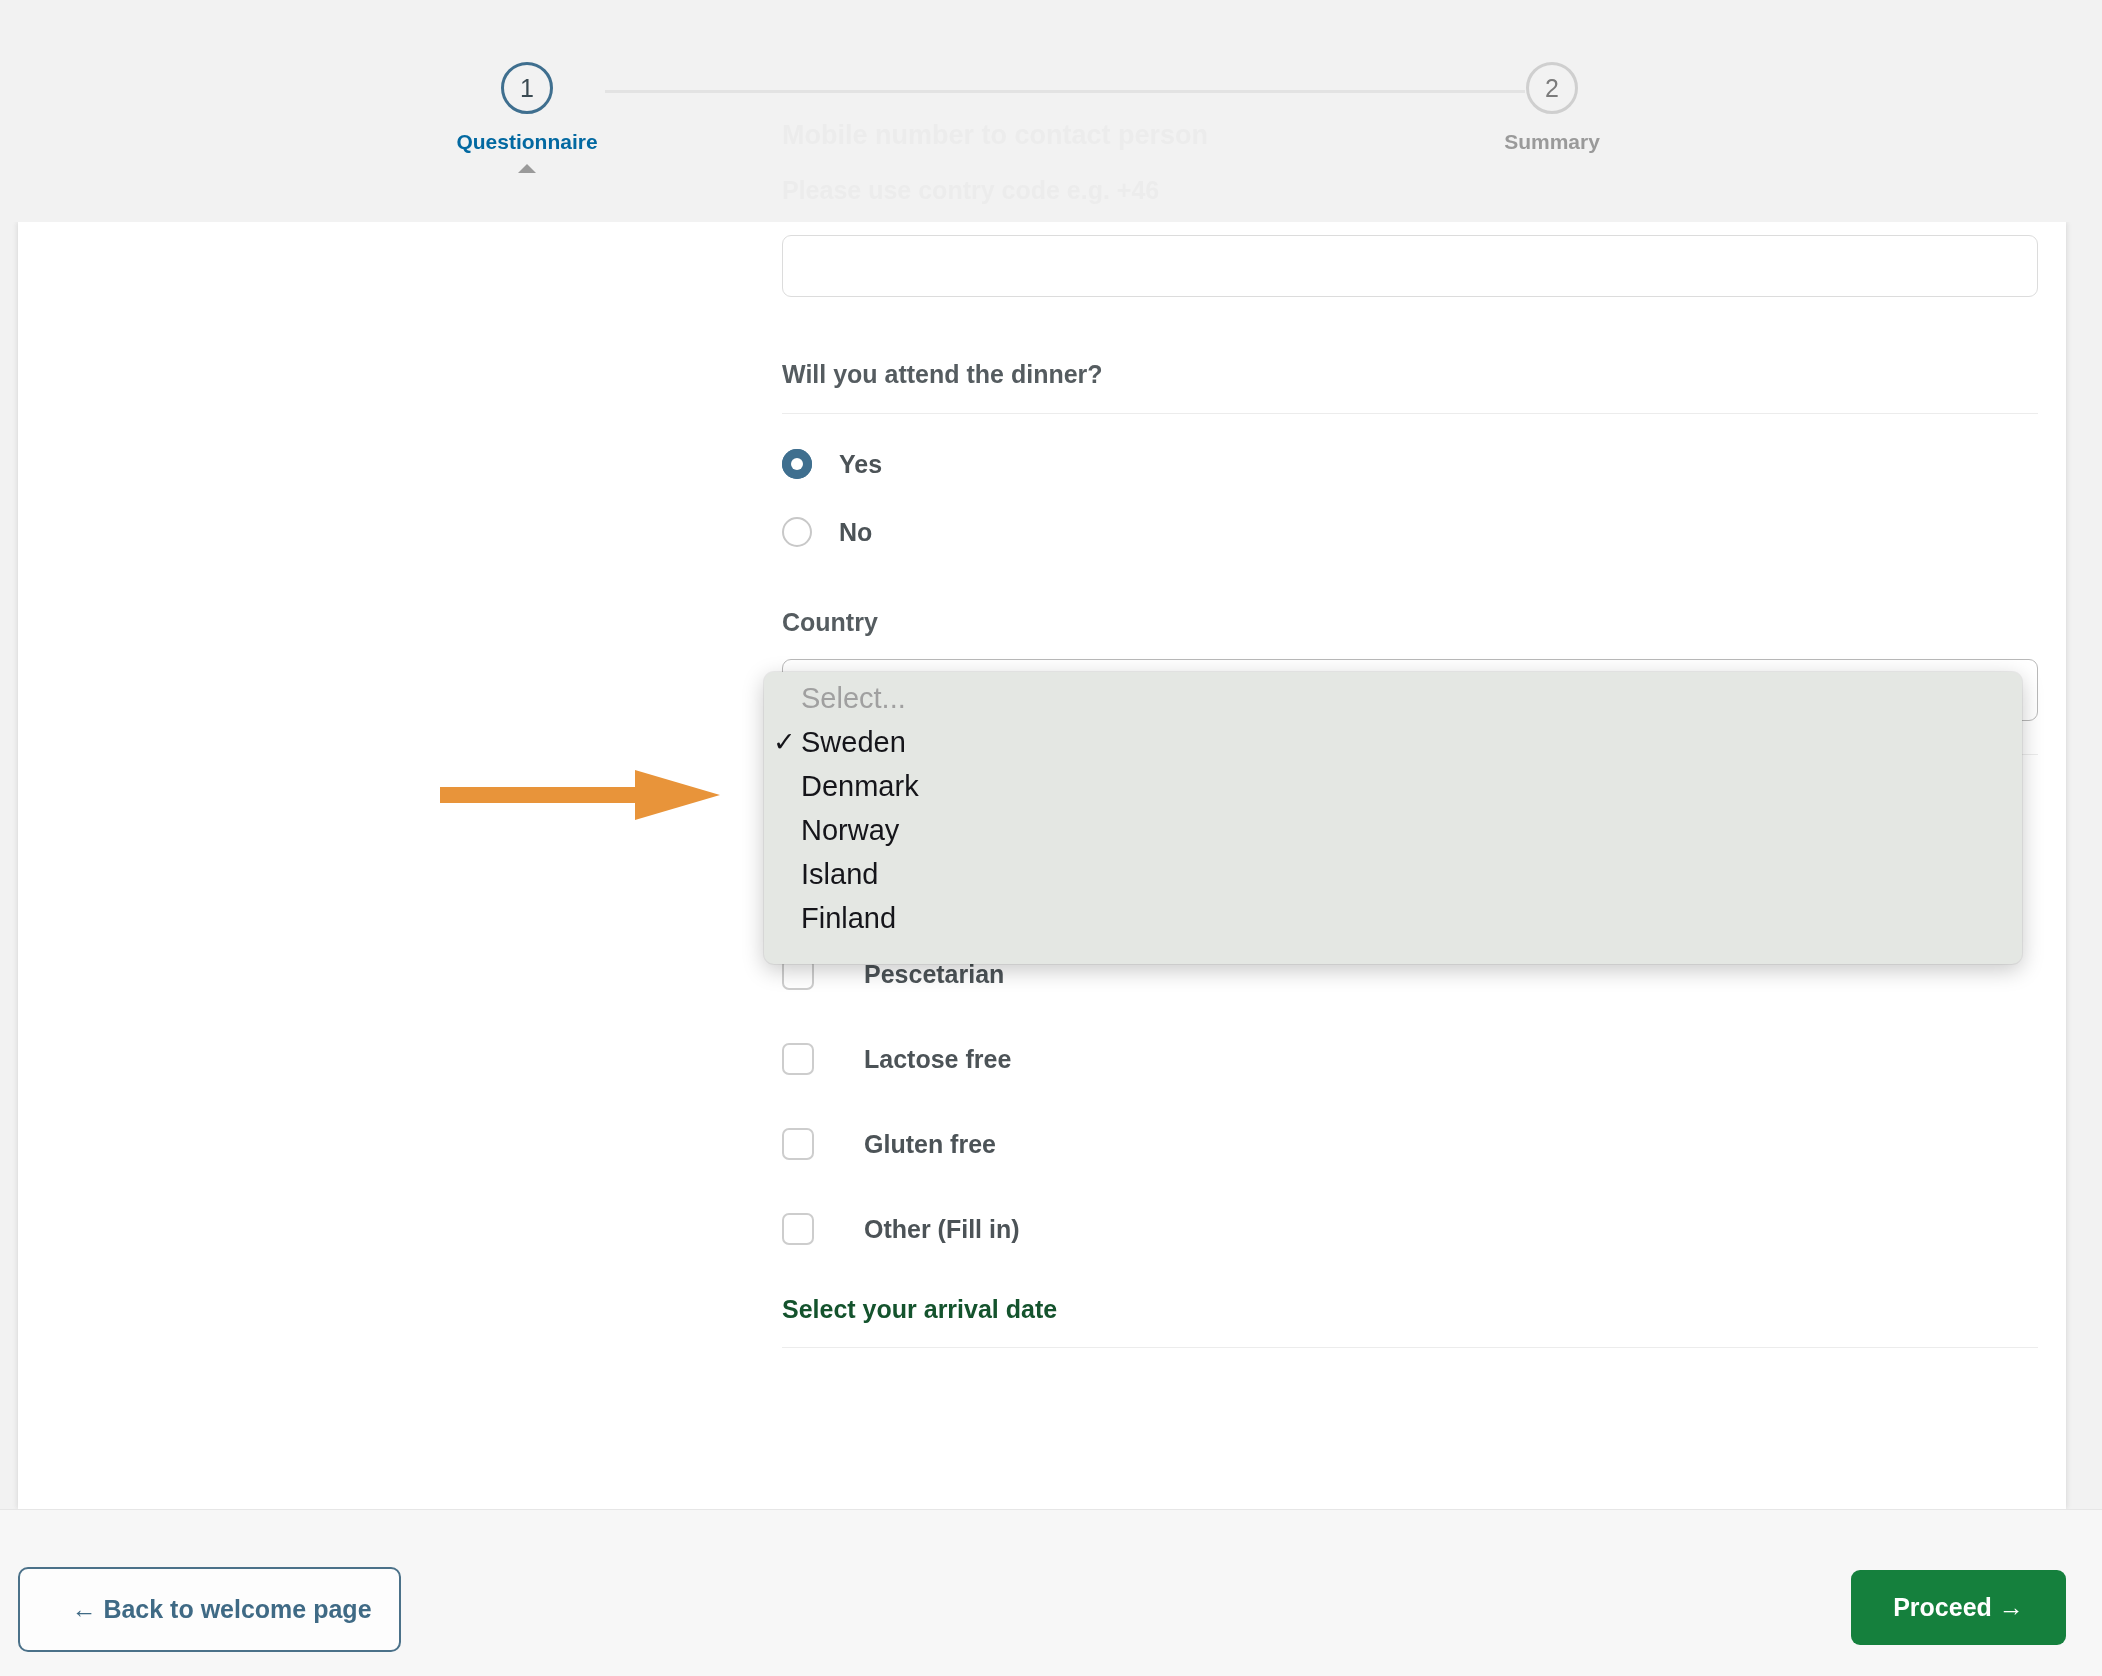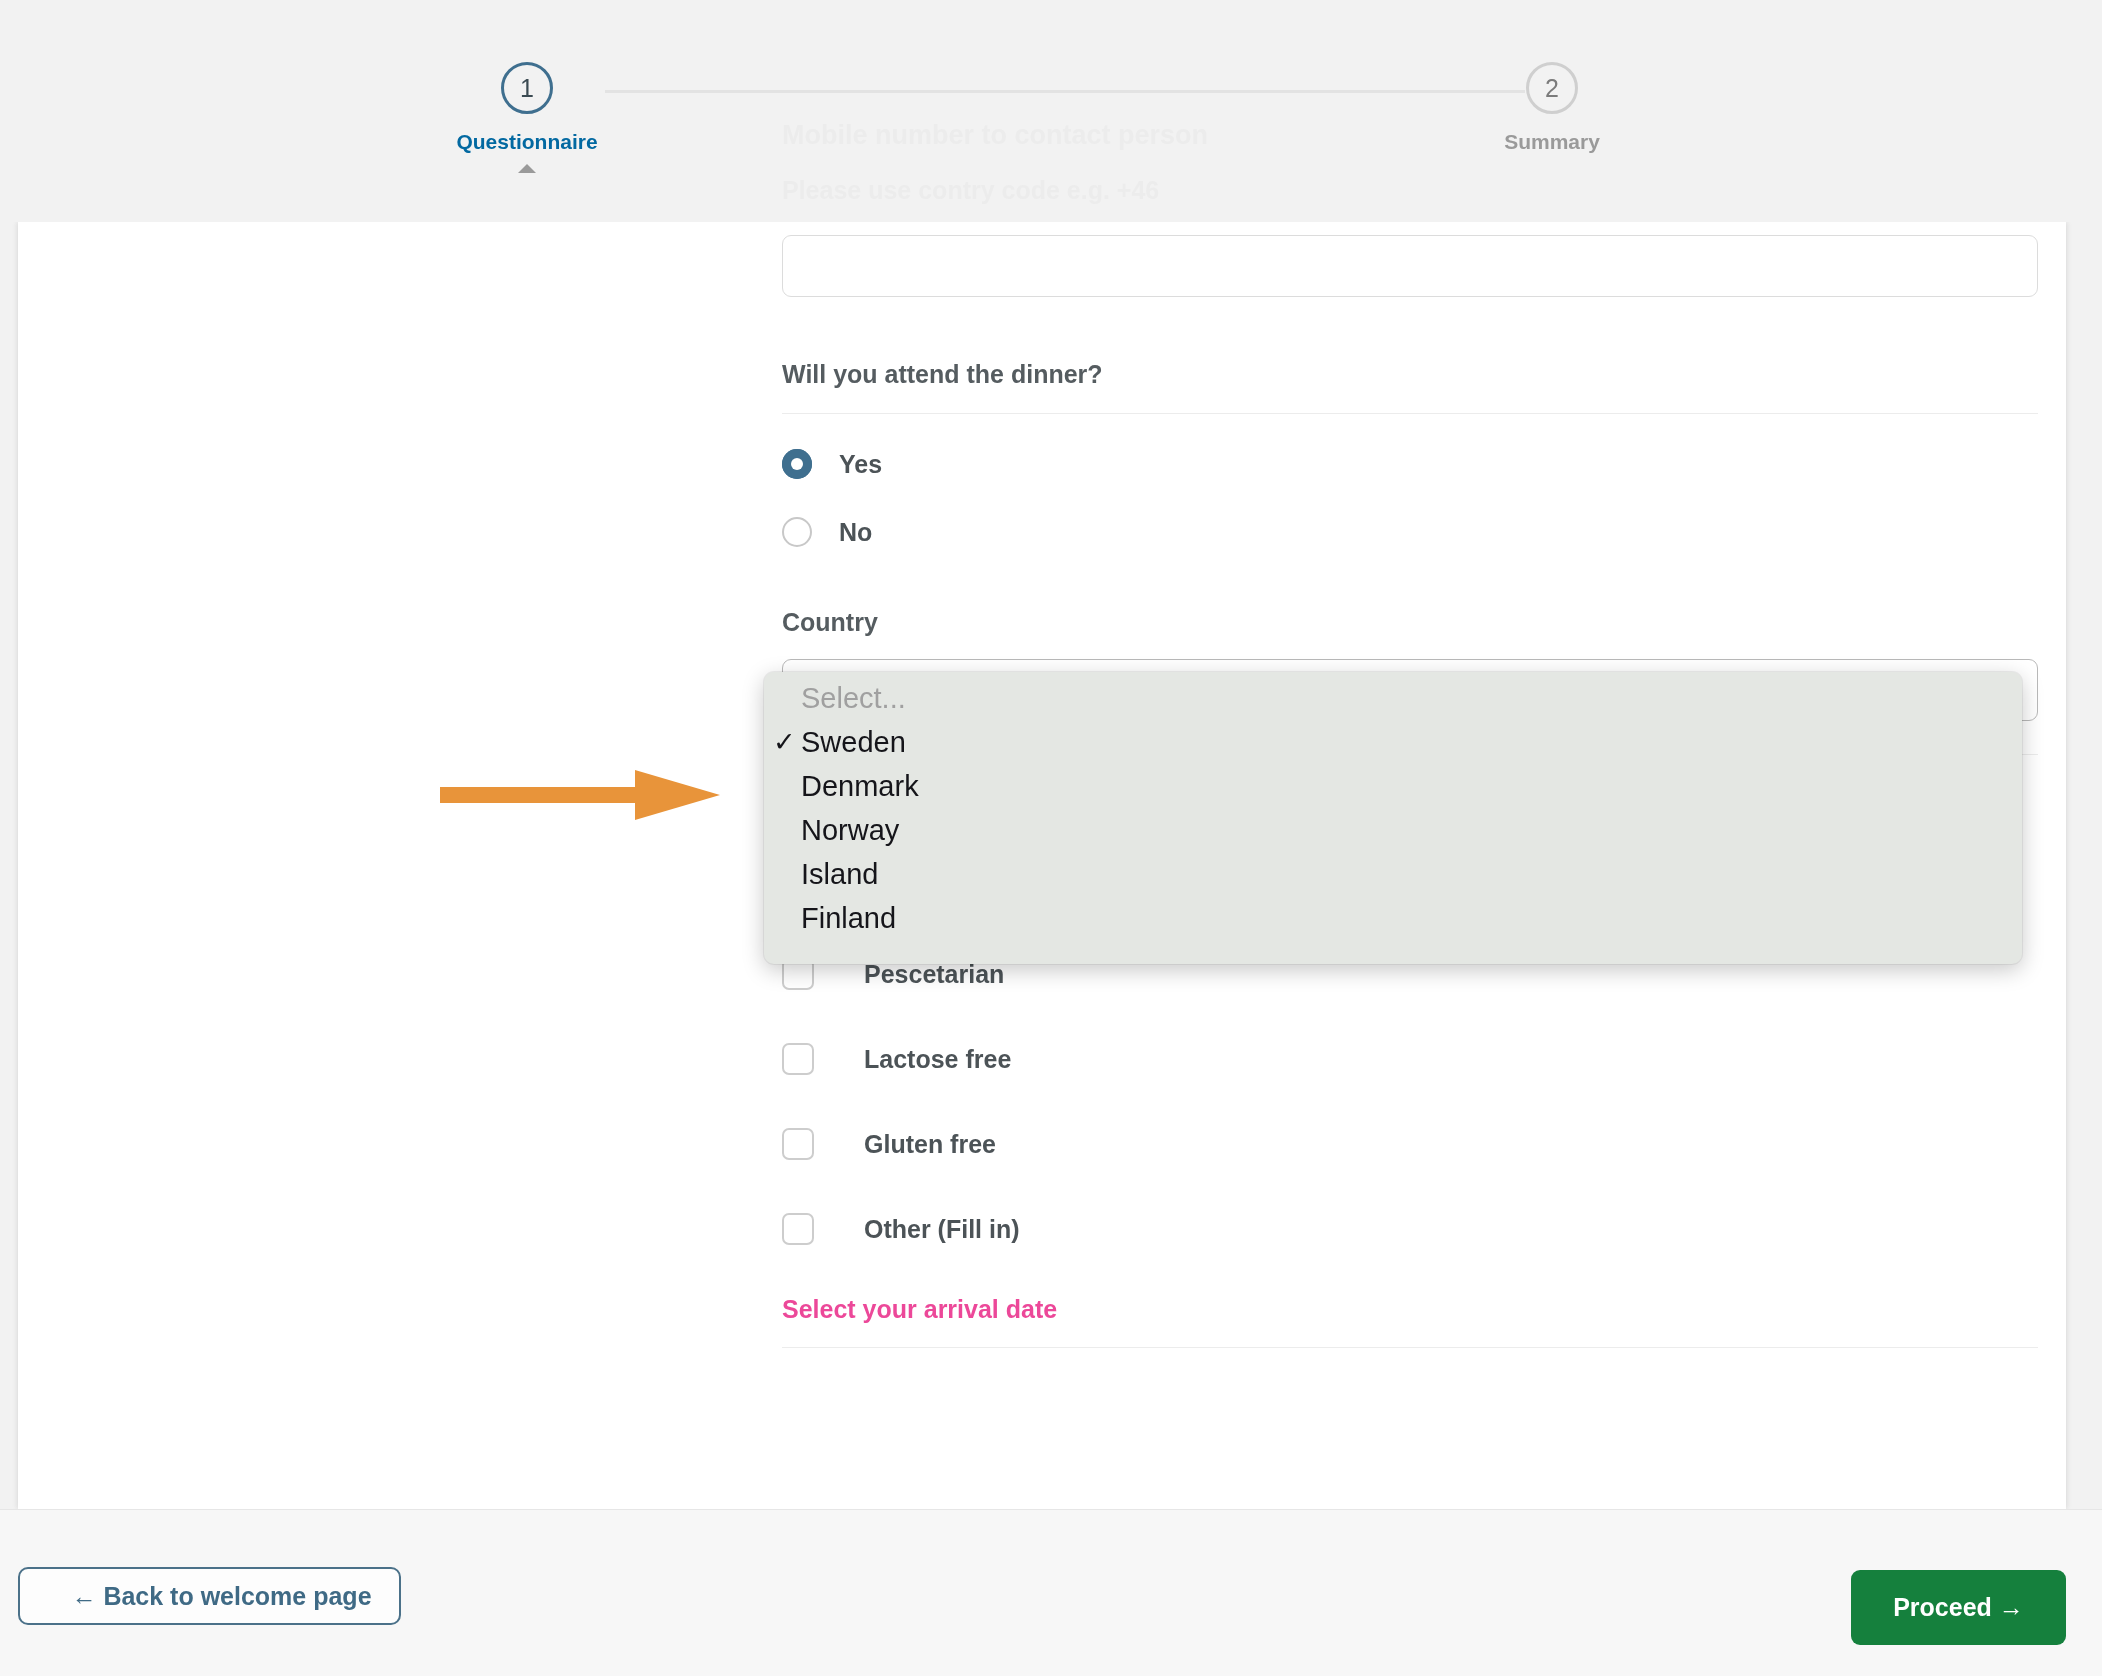--- a/index.html
+++ b/index.html
@@ -232,21 +232,21 @@
   .cb-text {
     margin-left: 26px;
     font-size: 25px;
     font-weight: bold;
     color: #4c5357;
   }
 
   .arrival-label {
     font-size: 25px;
     font-weight: bold;
-    color: #ec4899;
+    color: #14532d;
   }
   .arrival-divider {
     margin-top: 23px;
     width: 1256px;
     height: 1px;
     background: #ececec;
   }
 
   
   .select-popup {
@@ -296,21 +296,21 @@
     width: 2102px;
     height: 167px;
     background: #f7f7f7;
     z-index: 50;
   }
   .btn-back {
     position: absolute;
     left: 18px;
     top: 58px;
     width: 383px;
-    height: 58px;
+    height: 85px;
     border: 2px solid #4b7189;
     border-radius: 10px;
     background: #fdfdfd;
     color: #3f6a85;
     font-size: 25px;
     font-weight: bold;
     font-family: "Liberation Sans", sans-serif;
     cursor: pointer;
     padding-left: 24px;
   }

